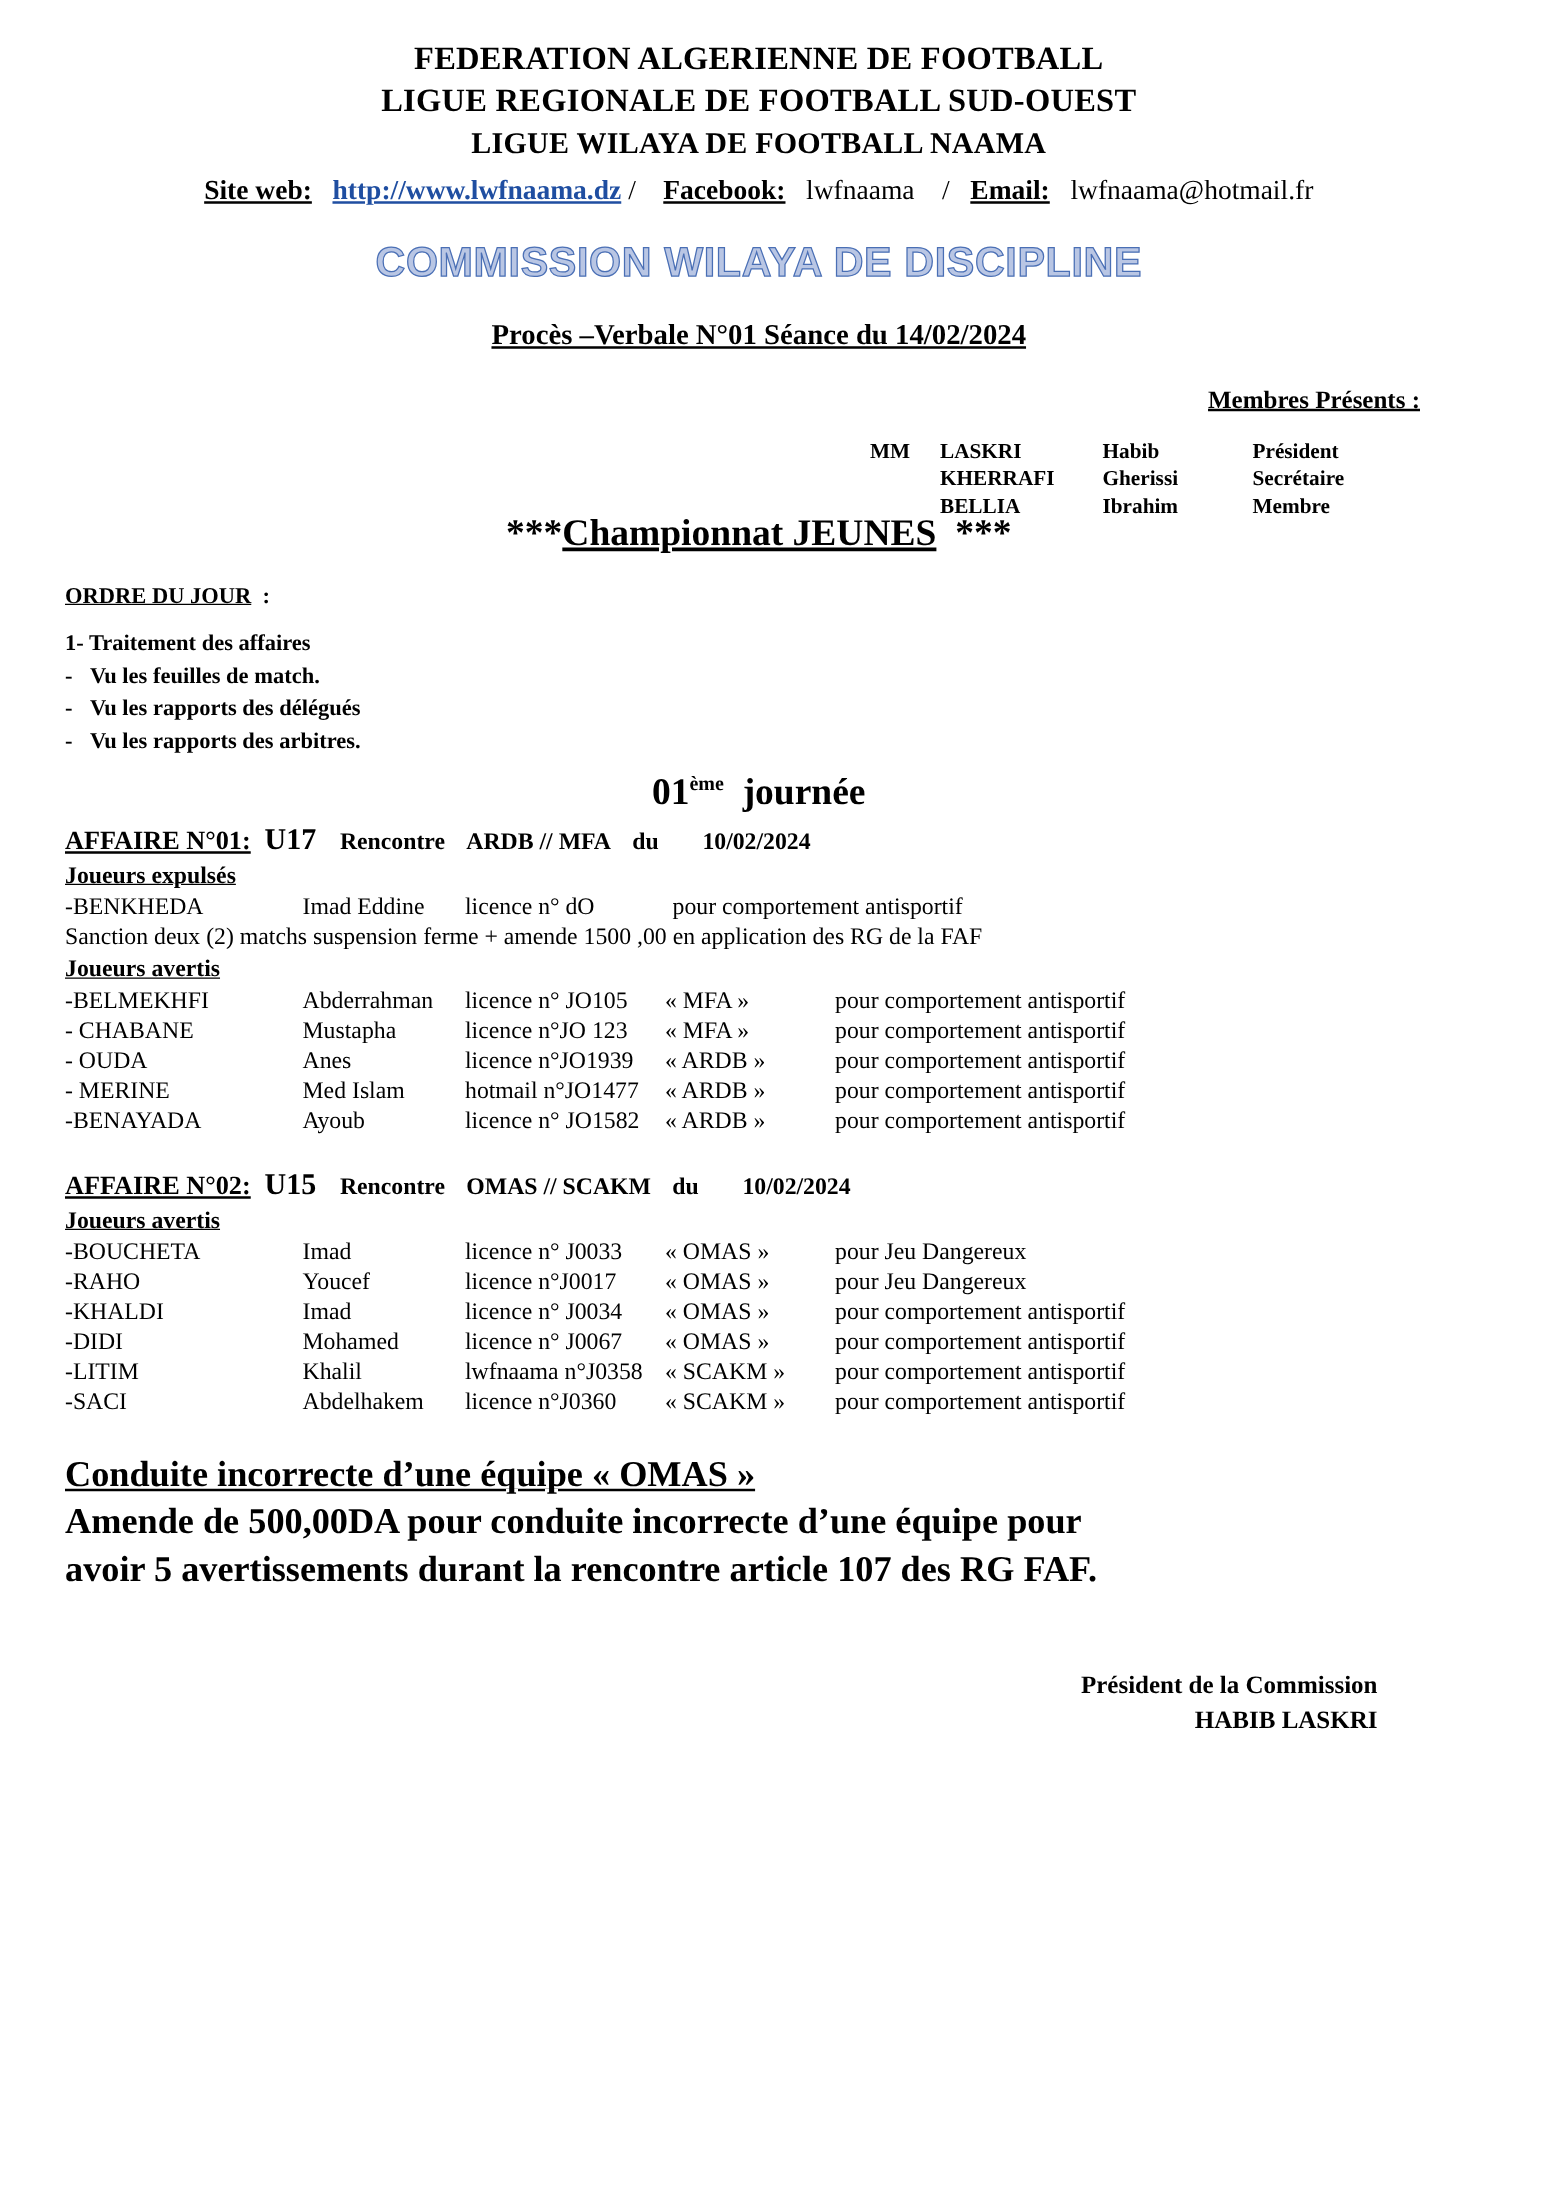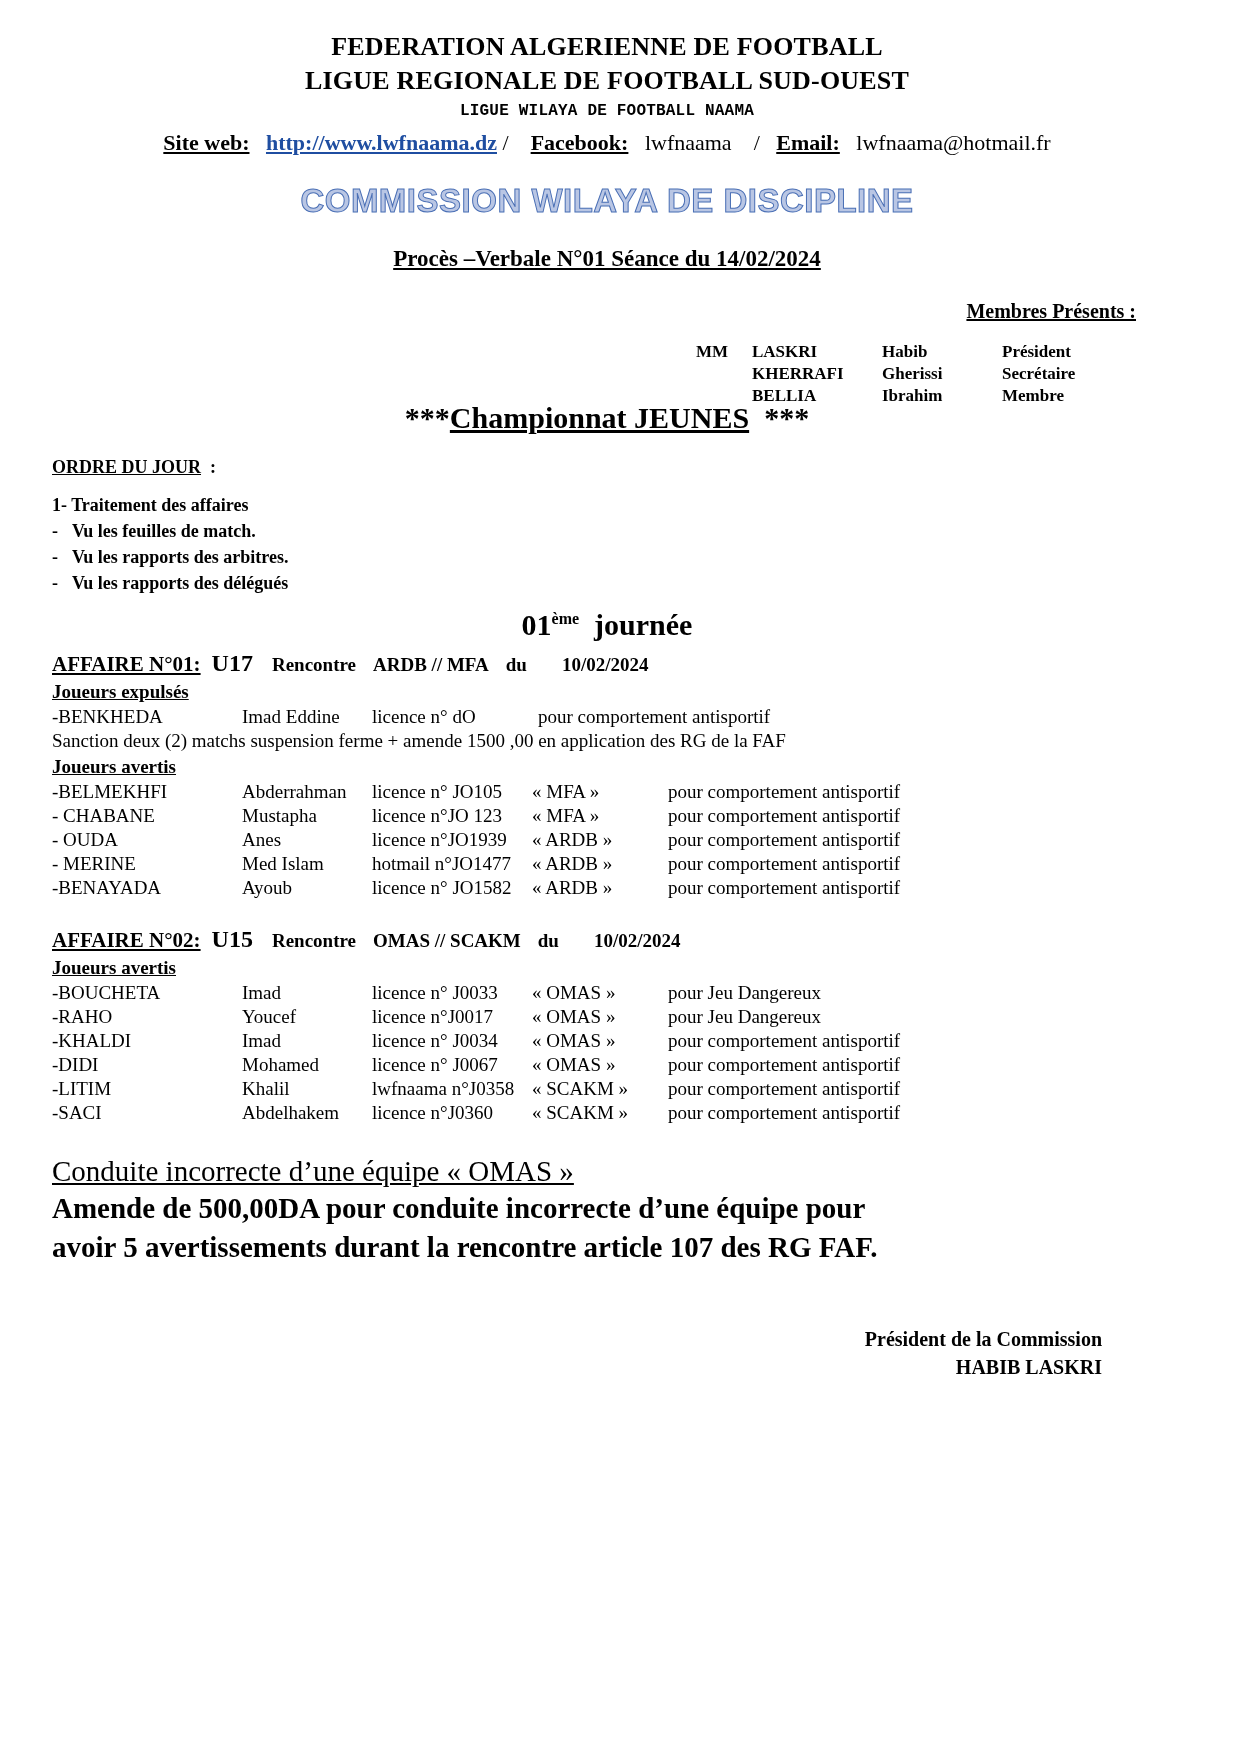--- a/index.html
+++ b/index.html
@@ -24,21 +24,21 @@
   }
 
   
   .hdr-line {
     text-align: center;
     font-weight: bold;
     letter-spacing: 0.2px;
   }
   .hdr1 { font-size: 26px; margin-top: 4px; }
   .hdr2 { font-size: 26px; margin-top: 4px; }
-  .hdr3 { font-size: 16px; margin-top: 6px; font-family: Liberation Mono, monospace; }
+  .hdr3 { font-size: 24px; margin-top: 6px; }
 
   .contact {
     text-align: center;
     font-size: 22px;
     margin-top: 10px;
     white-space: nowrap;
   }
   .contact .lbl {
     font-weight: bold;
     text-decoration: underline;
@@ -191,21 +191,21 @@
 
   .sanction-line {
     font-size: 19px;
     margin-top: 1px;
     white-space: nowrap;
   }
 
   .conduite-block { margin-top: 30px; }
   .conduite-title {
     font-size: 29px;
-    font-weight: normal;
+    font-weight: bold;
     text-decoration: underline;
   }
   .conduite-text {
     font-size: 29px;
     font-weight: bold;
     line-height: 1.25;
     margin-top: 2px;
   }
 
   .signature {
@@ -279,22 +279,22 @@
   </div>
 
   <div class="ordre">
     <span class="u">ORDRE DU JOUR</span>
     <span>&nbsp;</span><span>:</span>
   </div>
 
   <div class="ordre-items">
     <div><span>1- Traitement des affaires</span></div>
     <div><span class="dash">-</span><span>Vu les feuilles de match.</span></div>
+    <div><span class="dash">-</span><span>Vu les rapports des délégués</span></div>
     <div><span class="dash">-</span><span>Vu les rapports des arbitres.</span></div>
-    <div><span class="dash">-</span><span>Vu les rapports des délégués</span></div>
   </div>
 
   <div class="journee">
     <span>01</span><sup>ème</sup>
     <span>&nbsp;</span><span>journée</span>
   </div>
 
   <div class="affaire">
     <div class="affaire-head">
       <span class="aff-no">AFFAIRE N°01:</span>

